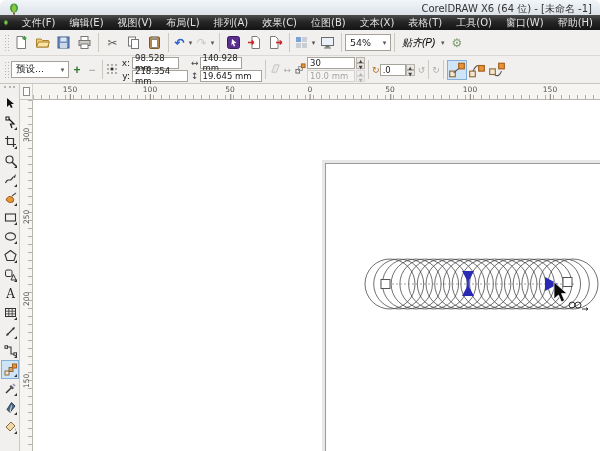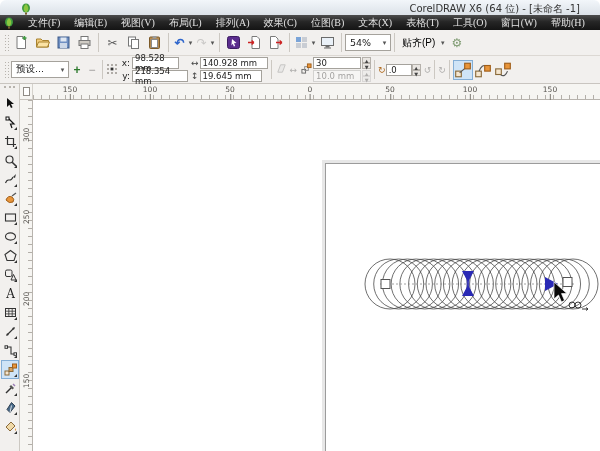--- a/index.html
+++ b/index.html
@@ -8,33 +8,33 @@
     font-family:"DejaVu Sans","Liberation Sans",sans-serif;
     position:relative; overflow:hidden; background:#fff; color:#222;
     width:600px; height:451px;
   }
   
   .titlebar{
     position:absolute; top:0; left:0; right:0; height:19px;
     background:linear-gradient(#f2f6fa,#d8dee5);
     border-bottom:1px solid #b9bfc6;
     display:flex; align-items:center; font-size:10px; color:#333;
-    padding:0 20px;
+    padding:0 8px;
     border-radius:6px;
   }
   .titlebar .title{ margin-left:auto; white-space:nowrap; }
   .applogo{ width:12px; height:12px; display:inline-block; }
   
   .menubar{
     position:absolute; top:15px; left:0; right:0; height:15px;
     background:linear-gradient(#4d4d4d,#262626 45%,#141414);
     display:flex; align-items:center; font-size:10px; color:#e3e3e3;
   }
   .menubar .applogo{ margin:0 6px 0 3px; }
-  .menu-item{ padding:1px 7px; cursor:default; white-space:nowrap;font-family:Liberation Serif, serif; }
+  .menu-item{ padding:1px 7px; cursor:default; white-space:nowrap; }
   
   .stdbar{
     position:absolute; top:30px; left:0; right:0; height:26px;
     background:#f2f0ee; border-bottom:1px solid #dcd8d3;
     display:flex; align-items:center; padding:0 2px;
   }
   .propbar{
     position:absolute; top:56px; left:0; right:0; height:28px;
     background:#f2f0ee; border-bottom:1px solid #c9c5c0;
     display:flex; align-items:center; padding:0 2px; font-size:9px;
@@ -248,21 +248,21 @@
         <rect x="5.5" y="11" width="4" height="1.5" fill="#6b6b6b"></rect>
         <rect x="4" y="12.5" width="7" height="1" fill="#6b6b6b"></rect>
       </svg>
   </button>
   <div class="sep"></div>
   <div class="combo" style="width:46px">
     <span>54%</span>
     <span class="caret" style="margin-left:auto">▾</span>
   </div>
   <div class="sep"></div>
-  <button class="tbtn" style="width:auto; padding:0 3px; font-size:10px;">
+  <button class="tbtn" style="width:auto; padding:0 3px; font-size:10px;font-style:italic;">
     <span>贴齐(P)</span>
   </button>
   <span class="caret">▾</span>
   <button class="tbtn">
     <span class="glyph" style="color:#7f9b72;">⚙</span>
   </button>
 </div>
 
 <div class="propbar">
   <div class="grip"></div>
@@ -298,21 +298,21 @@
       <div class="fld" style="width:47px">98.528 mm</div>
     </div>
     <div class="row">
       <span class="pblabel">y:</span>
       <div class="fld" style="width:56px">218.354 mm</div>
     </div>
   </div>
   <div class="stack" style="margin-left:3px">
     <div class="row">
       <span class="mini">↔</span>
-      <div class="fld" style="width:68px">140.928 mm</div>
+      <div class="fld" style="width:42px">140.928 mm</div>
     </div>
     <div class="row">
       <span class="mini">↕</span>
       <div class="fld" style="width:62px">19.645 mm</div>
     </div>
   </div>
   <div class="sep"></div>
   <span class="disabled">
     <svg viewBox="0 0 14 14" width="13" height="13">
         <path d="M3 11 L6 3 H11 L8 11 Z" fill="#ddd" stroke="#777"></path>

